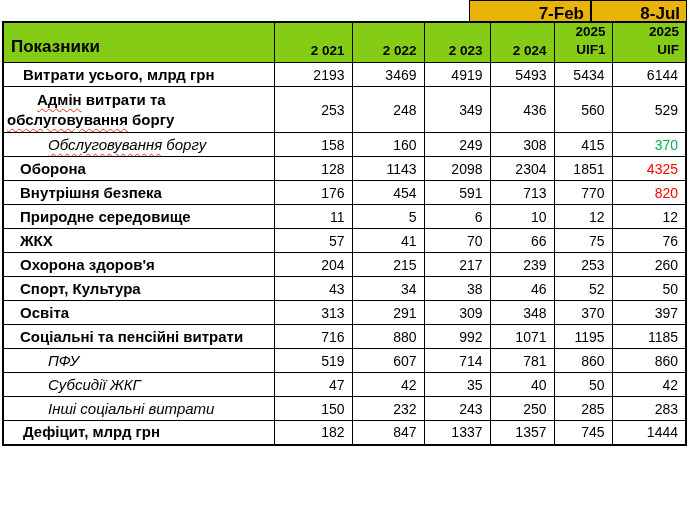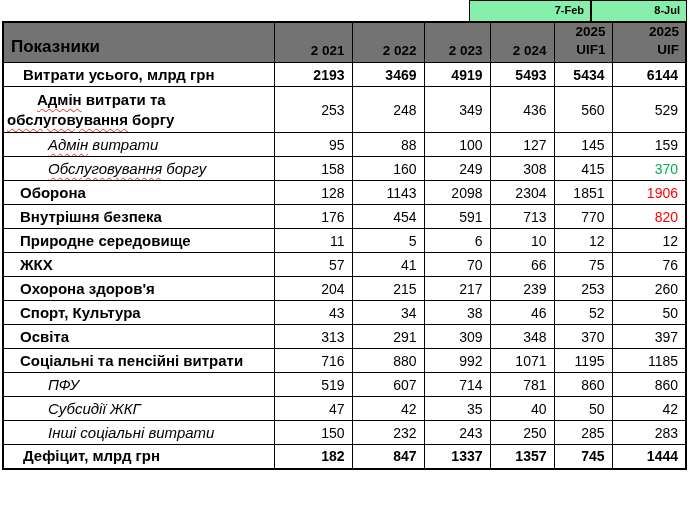--- a/index.html
+++ b/index.html
@@ -5,45 +5,45 @@
   html,body { margin:0; padding:0; background:#ffffff; }
   .sheet {
     width:689px; height:519px; background:#ffffff; position:relative;
     font-family:"Liberation Sans","DejaVu Sans",sans-serif; color:#000;
     overflow:hidden;
   }
   
   .toprow { display:flex; justify-content:flex-end; height:21px; padding-right:2px; }
   .date-cell {
     box-sizing:border-box; border:1px solid #000; border-bottom:none;
-    font-weight:bold; font-size:11px; text-align:right;
-    padding:3px 6px 0 0; background:#86efac;
+    font-weight:bold; font-size:17px; text-align:right;
+    padding:3px 6px 0 0; background:#eab308;
   }
   .date-cell.c1 { width:122px; }
   .date-cell.c2 { width:96px; }
 
   table.budget {
     border-collapse:collapse; table-layout:fixed;
     margin-left:2px; width:685px; border:2px solid #000;
   }
   table.budget td { border:1px solid #000; box-sizing:border-box; overflow:hidden; }
 
-  thead td { background:#737373; vertical-align:bottom; font-weight:bold; height:40px; }
+  thead td { background:#84cc16; vertical-align:bottom; font-weight:bold; height:40px; }
   td.title-cell { font-size:17px; padding:0 0 5px 7px; }
   td.year-cell  { font-size:13.5px; text-align:right; padding:0 7px 4px 0; }
   td.uif-cell   { font-size:13.5px; text-align:right; padding:0 6px 3px 0; line-height:18px; }
 
   tbody td { height:24px; vertical-align:middle; }
   tbody td.label { font-size:15px; font-weight:bold; padding-left:19px; line-height:20px; }
   tbody tr.r-category td.label { padding-left:16px; }
   tbody tr.r-sub td.label { font-weight:normal; font-style:italic; padding-left:44px; }
   tbody tr.r-wrap td.label { padding-left:3px; text-indent:30px; }
   tbody tr.r-tall td { height:46px; }
   tbody td.num { font-size:14px; text-align:right; padding-right:7px; }
-  tbody td.num.bold { font-weight:bold;margin-left:20px; }
+  tbody td.num.bold { font-weight:normal;margin-left:20px; }
 
   .squiggle {
     text-decoration-line:underline;
     text-decoration-style:wavy;
     text-decoration-color:#E0301E;
     text-decoration-thickness:1px;
     text-underline-offset:3px;
   }
 </style>
 </head>
@@ -96,45 +96,36 @@
         <tr class="r-category r-wrap r-tall">
           <td class="label"><span class="squiggle">Адмін</span><span> витрати та</span><br><span class="squiggle">обслуговування</span><span> боргу</span></td>
           <td class="num">253</td>
           <td class="num">248</td>
           <td class="num">349</td>
           <td class="num">436</td>
           <td class="num">560</td>
           <td class="num">529</td>
         </tr>
         <tr class="r-sub">
-          <td class="label"><span class="squiggle">Адмін</span><span> витрати</span></td>
-          <td class="num">95</td>
-          <td class="num">88</td>
-          <td class="num">100</td>
-          <td class="num">127</td>
-          <td class="num">145</td>
-          <td class="num">159</td>
-        </tr>
-        <tr class="r-sub">
           <td class="label"><span class="squiggle">Обслуговування</span><span> боргу</span></td>
           <td class="num">158</td>
           <td class="num">160</td>
           <td class="num">249</td>
           <td class="num">308</td>
           <td class="num">415</td>
           <td class="num" style="color: rgb(0, 176, 80);">370</td>
         </tr>
         <tr class="r-category">
           <td class="label"><span>Оборона</span></td>
           <td class="num">128</td>
           <td class="num">1143</td>
           <td class="num">2098</td>
           <td class="num">2304</td>
           <td class="num">1851</td>
-          <td class="num" style="color: rgb(255, 0, 0);">1906</td>
+          <td class="num" style="color: rgb(255, 0, 0);">4325</td>
         </tr>
         <tr class="r-category">
           <td class="label"><span>Внутрішня безпека</span></td>
           <td class="num">176</td>
           <td class="num">454</td>
           <td class="num">591</td>
           <td class="num">713</td>
           <td class="num">770</td>
           <td class="num" style="color: rgb(255, 0, 0); padding-left: 12px;">820</td>
         </tr>

